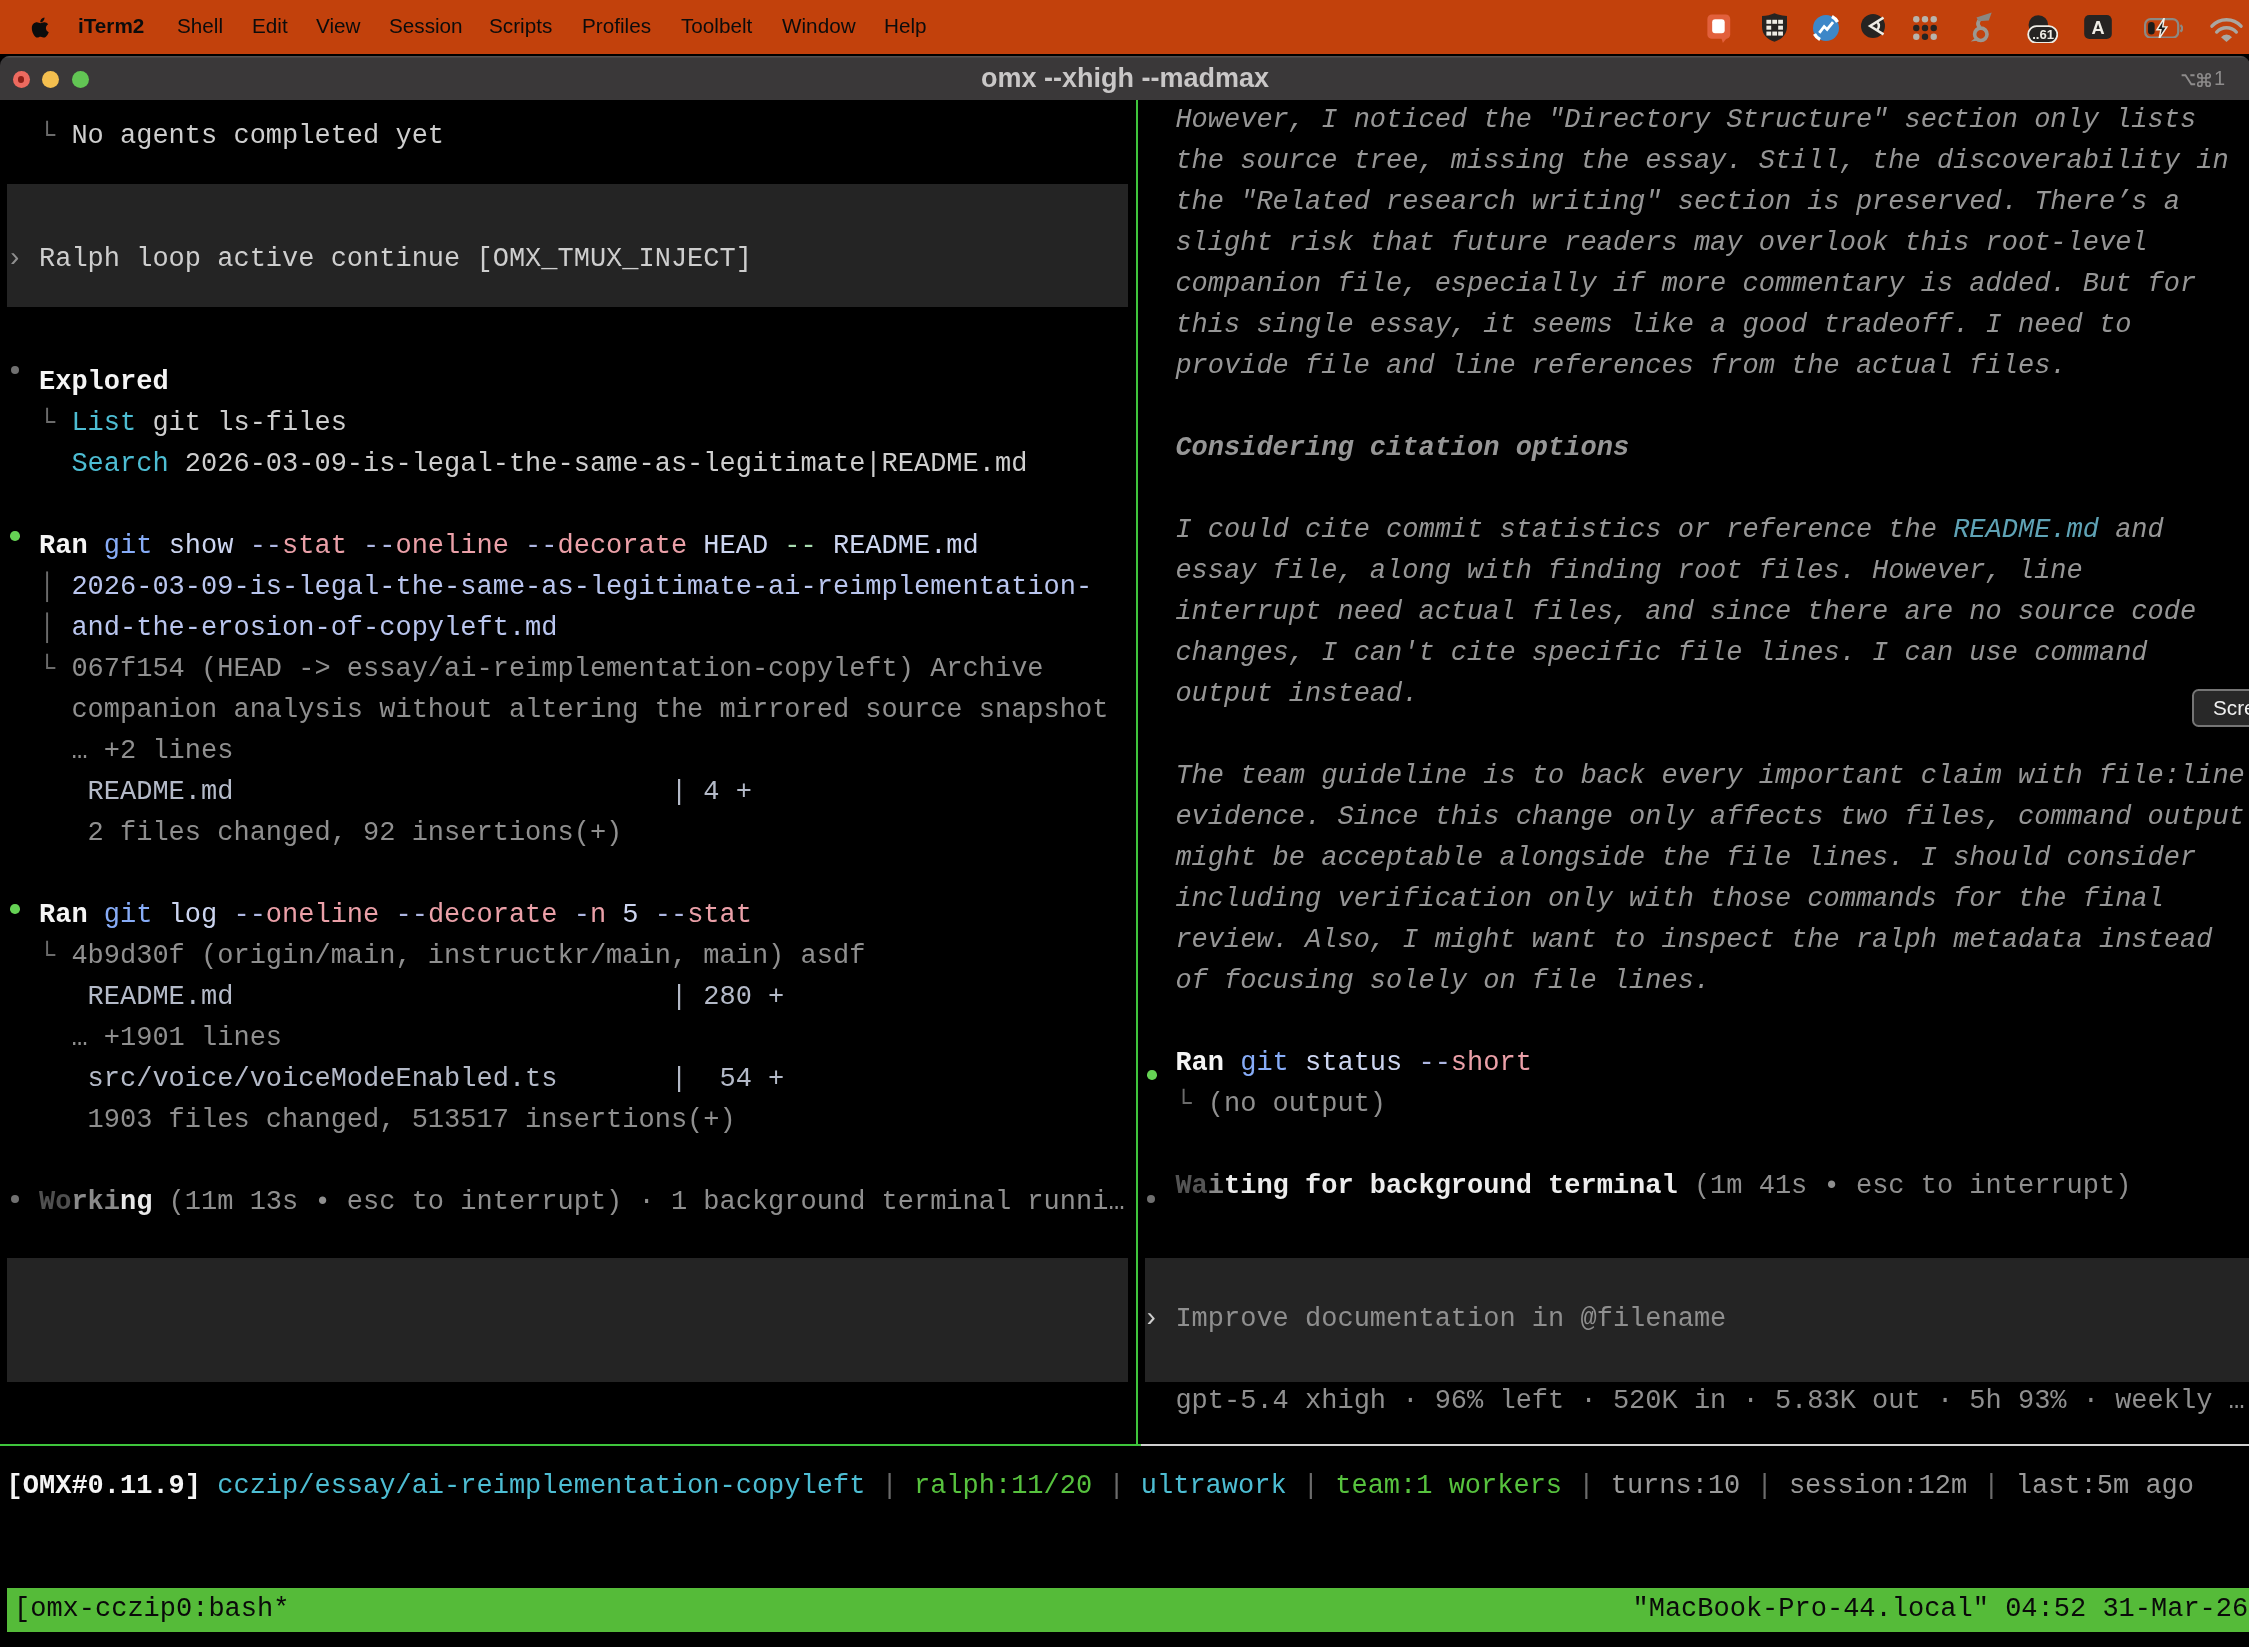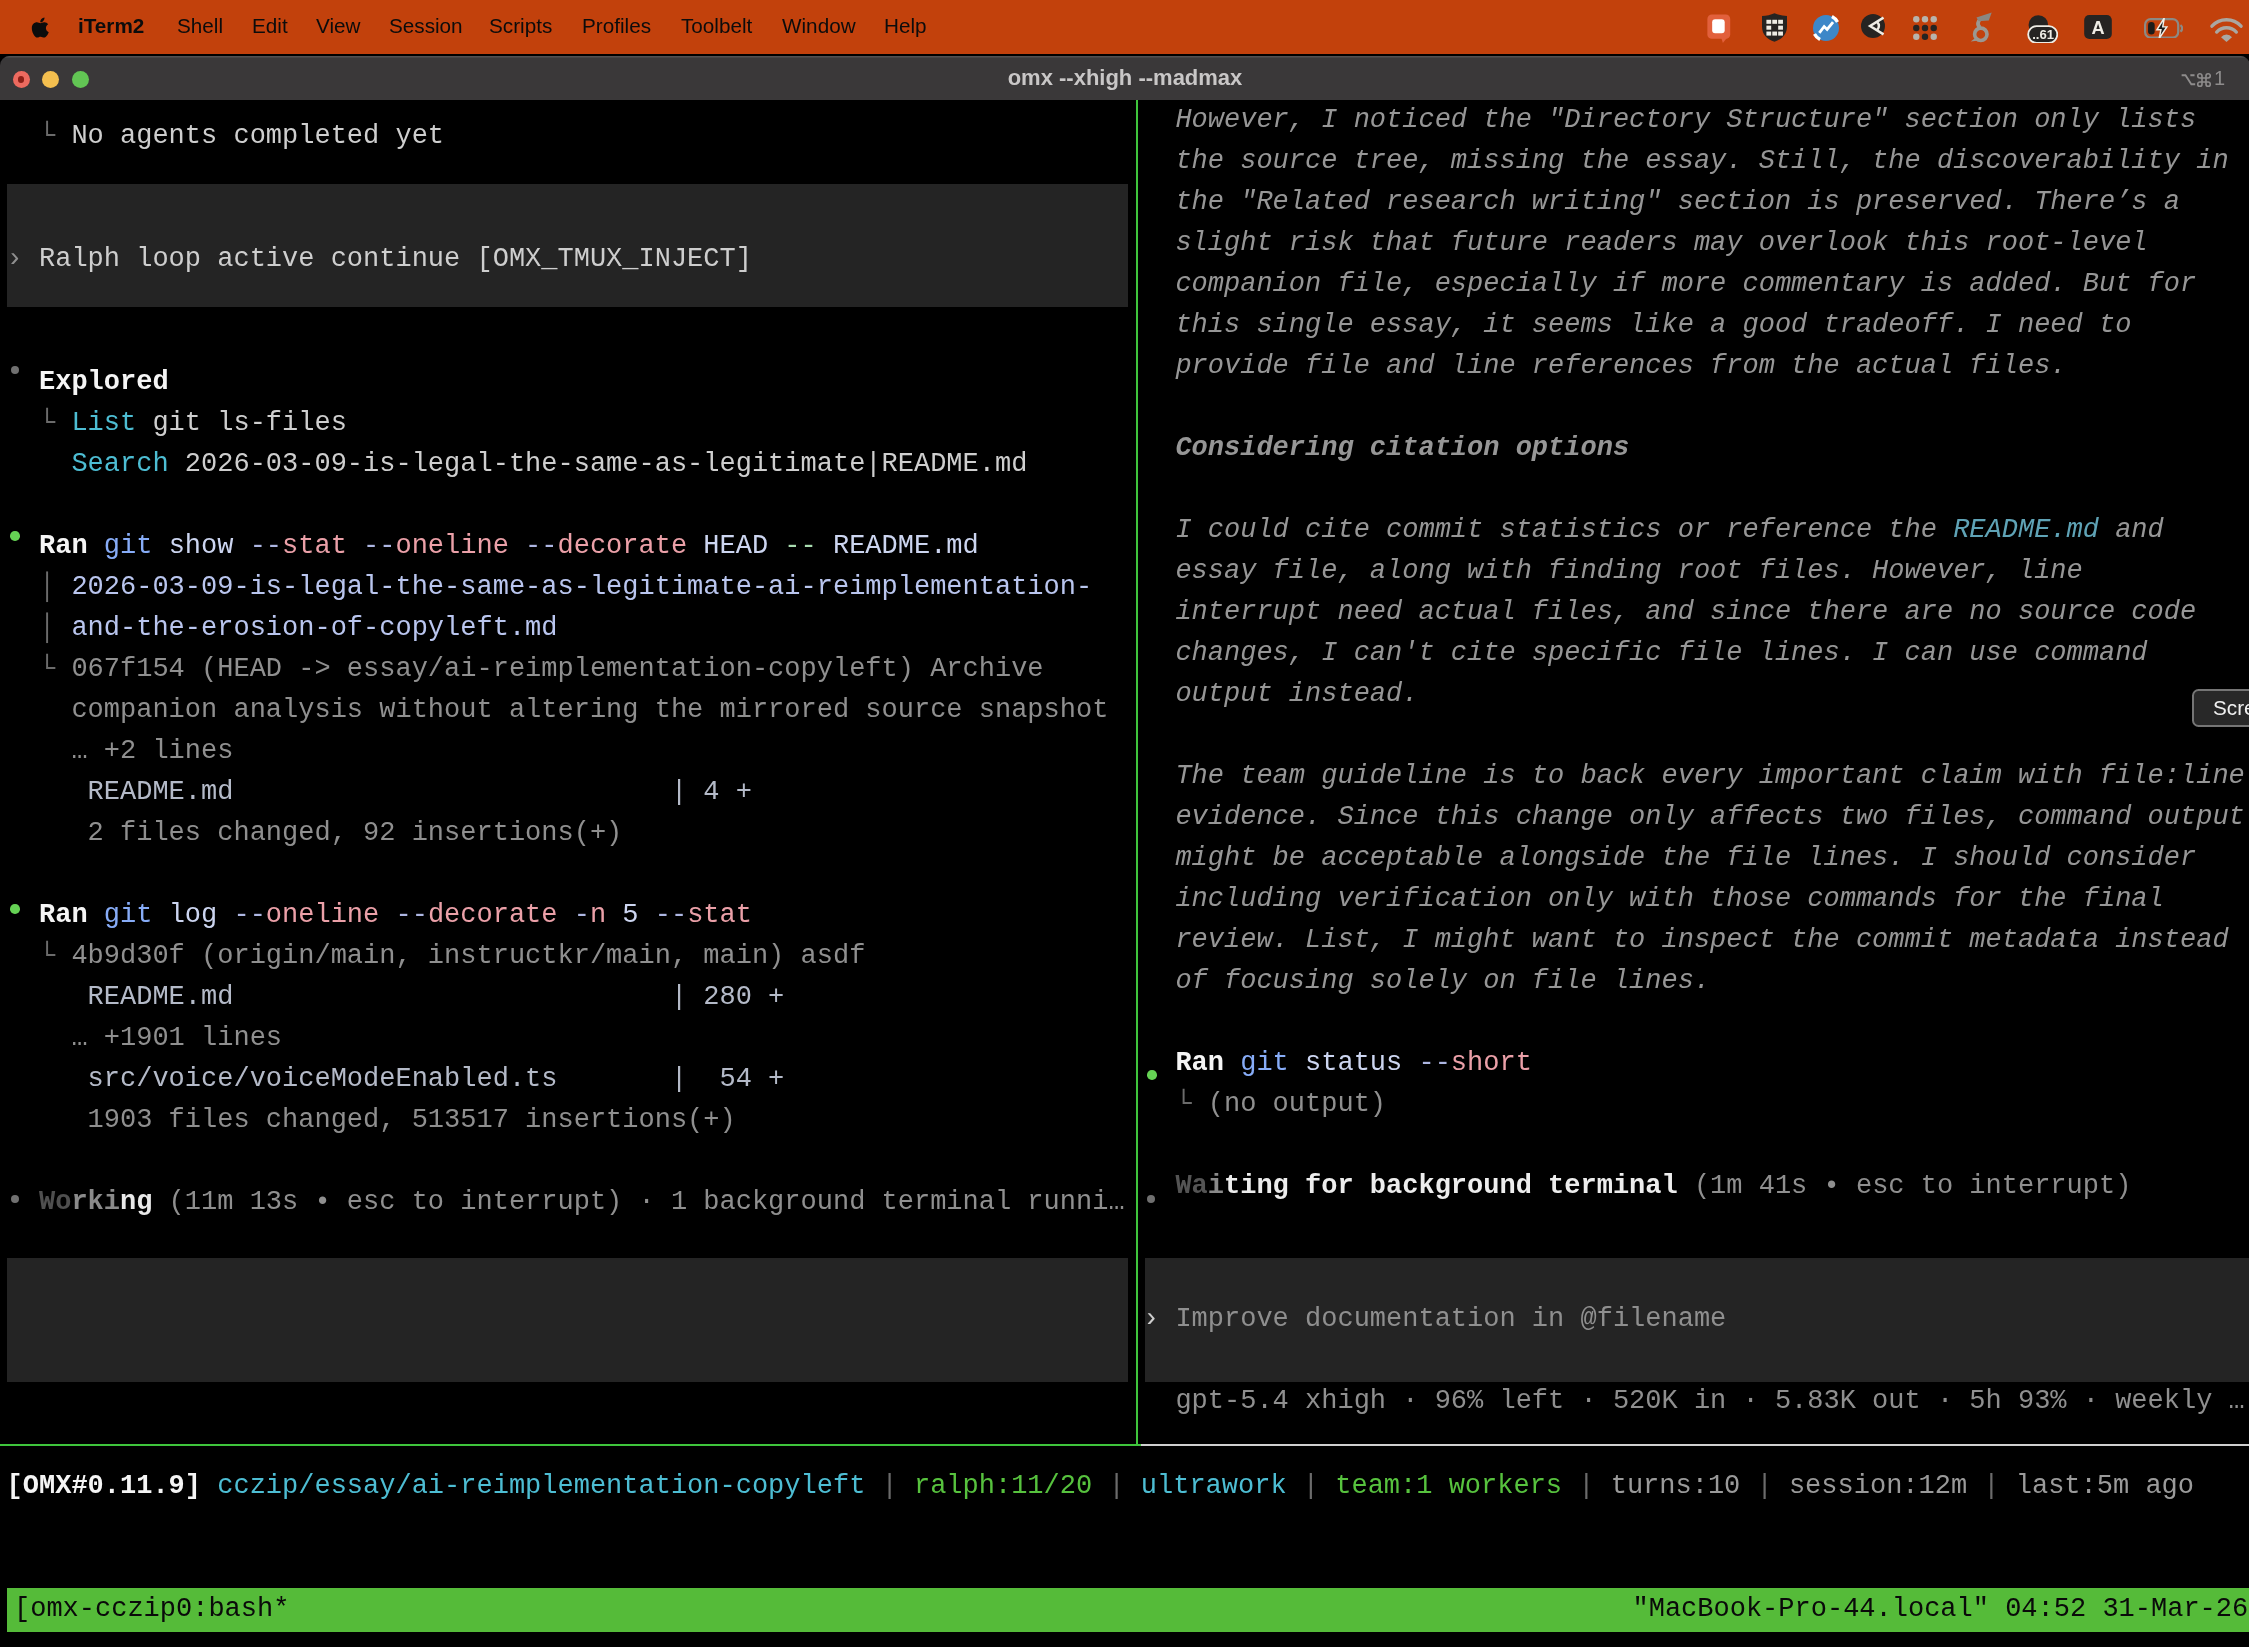--- a/index.html
+++ b/index.html
@@ -4,21 +4,21 @@
 <style>
 *{margin:0;padding:0;box-sizing:border-box}
 html,body{width:2250px;height:1648px;background:#000;overflow:hidden}
 body{position:relative;font-family:"Liberation Mono",monospace}
 .menubar{position:absolute;left:0;top:0;width:2250px;height:54px;background:#c2410c;font-family:"Liberation Sans",sans-serif;font-size:20.7px;color:#0c0c0c}
 .mi{position:absolute;top:0;height:54px;line-height:52px;white-space:nowrap}
 .micon{position:absolute}
 .window{position:absolute;left:0;top:56px;width:2250px;height:1591px;background:#000;border-radius:9.6px;overflow:hidden}
 .titlebar{position:absolute;left:0;top:0;width:2250px;height:44px;background:#3a3839;box-shadow:inset 0 1.5px 0 #525051}
 .tl{position:absolute;top:14.8px;width:17px;height:17px;border-radius:50%}
-.title{position:absolute;top:0;left:0;width:2250px;height:44px;line-height:44px;text-align:center;font-family:"Liberation Sans",sans-serif;font-weight:bold;font-size:22px;color:#c9c7c7}
+.title{position:absolute;top:0;left:0;width:2250px;height:44px;line-height:44px;text-align:center;font-family:"Liberation Sans",sans-serif;font-weight:bold;font-size:27px;color:#c9c7c7}
 .shortcut{position:absolute;top:0;right:25px;height:44px;line-height:44px;color:#8e8c8c}
 .box{position:absolute;background:#242424}
 .dot{position:absolute;border-radius:50%}
 pre.t{position:absolute;margin:0;font-family:"Liberation Mono",monospace;font-size:27px;line-height:41px;white-space:pre;color:#8f8f8f}
 .g{color:#8f8f8f}
 .w{color:#cecece}
 .b{color:#f5f5f5;font-weight:bold}
 .tr{color:#6b6b6b}
 .gb{color:#57c23e}
 .blu{color:#87acf7}
@@ -198,21 +198,21 @@
   <span class="it">I could cite commit statistics or reference the </span><span class="it tlc">README.md</span><span class="it"> and</span>
   <span class="it">essay file, along with finding root files. However, line</span>
   <span class="it">interrupt need actual files, and since there are no source code</span>
   <span class="it">changes, I can't cite specific file lines. I can use command</span>
   <span class="it">output instead.</span>
 
   <span class="it">The team guideline is to back every important claim with file:line</span>
   <span class="it">evidence. Since this change only affects two files, command output</span>
   <span class="it">might be acceptable alongside the file lines. I should consider</span>
   <span class="it">including verification only with those commands for the final</span>
-  <span class="it">review. List, I might want to inspect the commit metadata instead</span>
+  <span class="it">review. Also, I might want to inspect the ralph metadata instead</span>
   <span class="it">of focusing solely on file lines.</span>
 
   <span class="b">Ran</span> <span class="blu">git</span> <span class="lav">status</span> <span class="dsh">--</span><span class="sal">short</span>
 <span class="tr">  └ </span><span class="g">(no output)</span>
 
   <span style="font-weight:bold"><span style="color:#545454">Wa</span><span style="color:#8a8a8a">i</span><span style="color:#ededed">ting for background terminal</span></span><span class="g"> (1m 41s • esc to interrupt)</span>
 </pre>
   <pre class="t" id="rightb" style="left:1143px;top:1202px"> 
 <span class="w">› </span><span class="g">Improve documentation in @filename</span>
 

